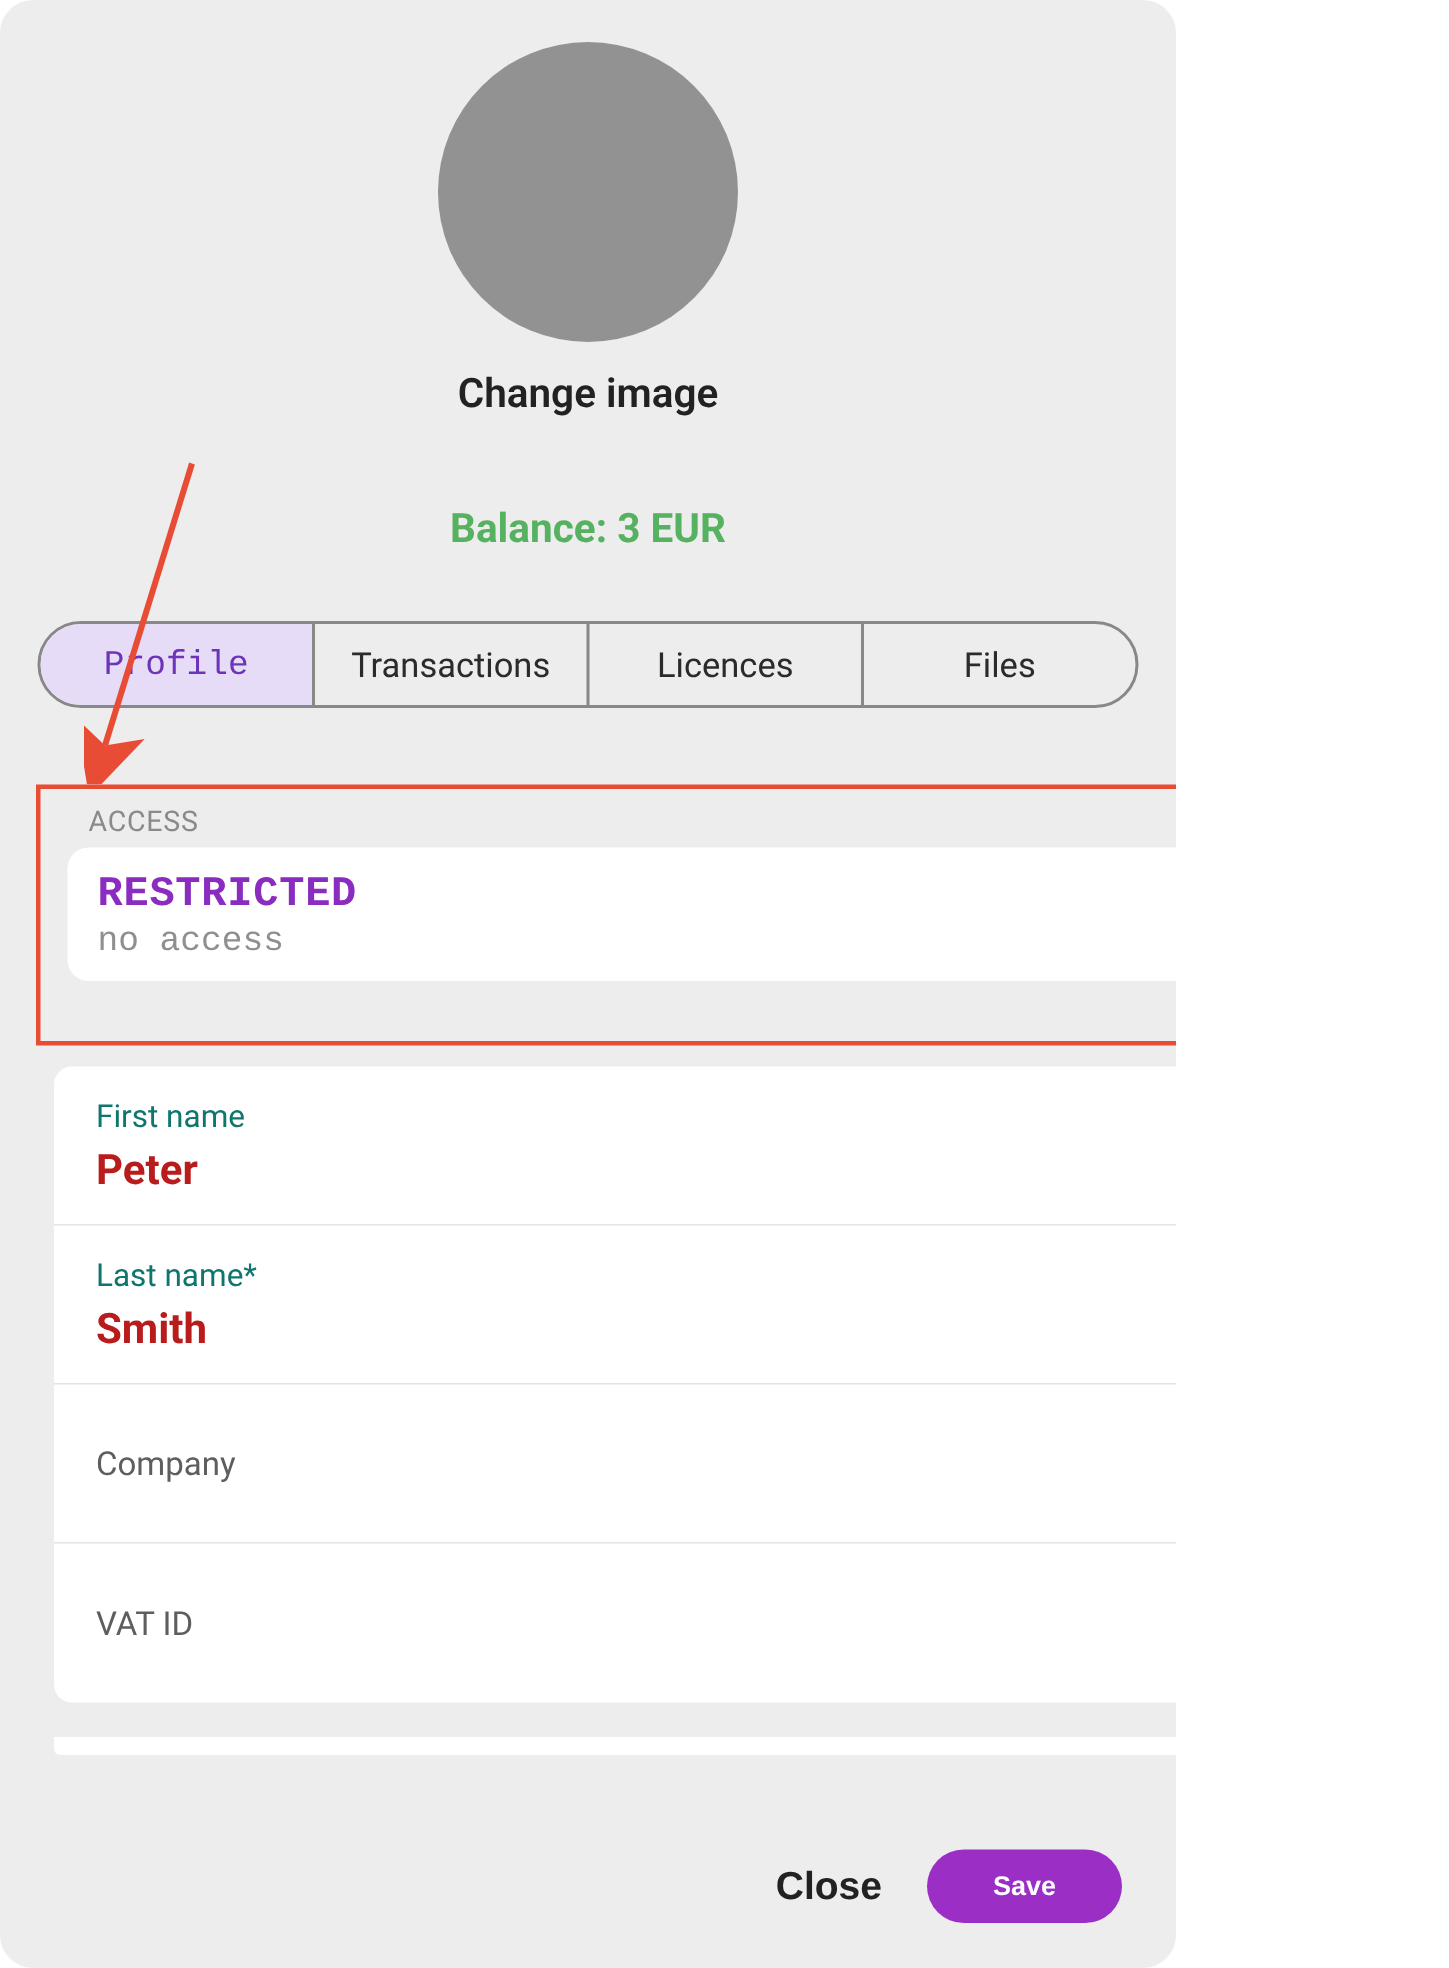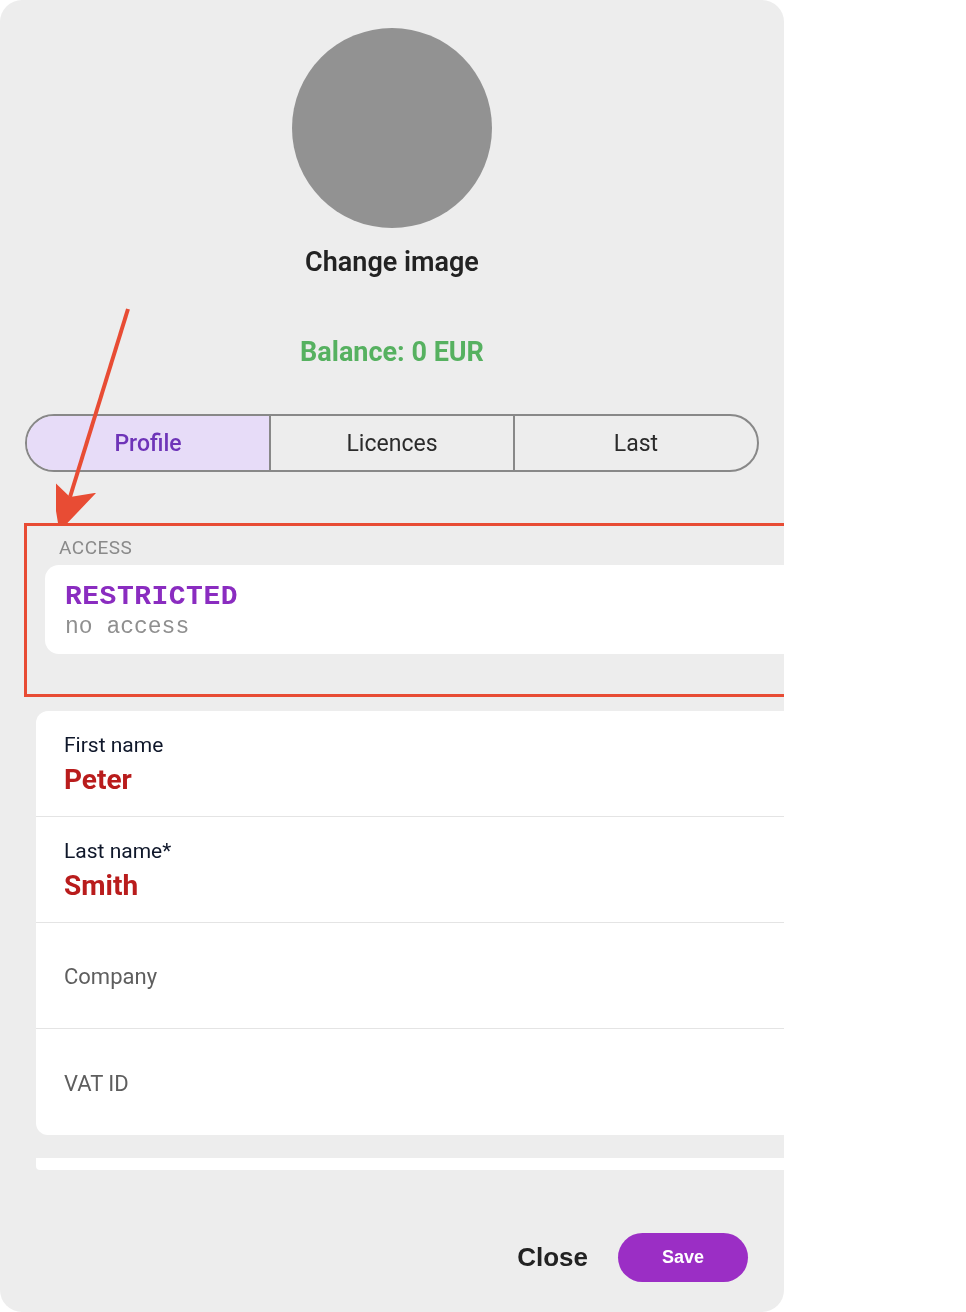--- a/index.html
+++ b/index.html
@@ -60,20 +60,21 @@
     font-size: 23px;
     color: #2b2b2b;
     border-right: 2px solid #888;
     cursor: pointer;
   }
   .tab:last-child { border-right: none; }
   .tab.active {
     background: #e7dcf8;
     color: #6e34b8;
     font-weight: 500;
+    font-family: Liberation Mono, monospace;
   }
 
   .annotation-arrow {
     position: absolute;
     top: 303px;
     left: 56px;
     pointer-events: none;
   }
 
   .access-section {
@@ -123,21 +124,21 @@
   .field {
     border-bottom: 1px solid #e4e4e4;
     padding: 20px 28px 18px;
     min-height: 106px;
     display: flex;
     flex-direction: column;
     justify-content: center;
   }
   .field-label {
     font-size: 21px;
-    color: #0f172a;
+    color: #0f766e;
     margin-bottom: 6px;
   }
   .field-value {
     font-size: 28px;
     font-weight: 700;
     color: #b91c1c;
   }
   .field.empty .field-label {
     font-size: 22px;
     color: #5e5e5e;
@@ -184,26 +185,27 @@
 </head>
 <body>
 
 <div class="panel">
 
   <div class="avatar-wrap">
     <div class="avatar"></div>
     <div class="change-image">Change image</div>
   </div>
 
-  <div class="balance">Balance: 0 EUR</div>
+  <div class="balance">Balance: 3 EUR</div>
 
   <div class="tabs">
     <div class="tab active">Profile</div>
+    <div class="tab">Transactions</div>
     <div class="tab">Licences</div>
-    <div class="tab">Last</div>
+    <div class="tab">Files</div>
   </div>
 
   <svg class="annotation-arrow" width="90" height="220">
     <defs>
       <marker id="ah" markerWidth="12" markerHeight="12" refX="3" refY="6" orient="auto">
         <path d="M0,0 L12,6 L0,12 L3,6 Z" fill="#e84c34"></path>
       </marker>
     </defs>
     <line x1="72" y1="6" x2="14" y2="194" stroke="#e84c34" stroke-width="4" marker-end="url(#ah)"></line>
   </svg>

